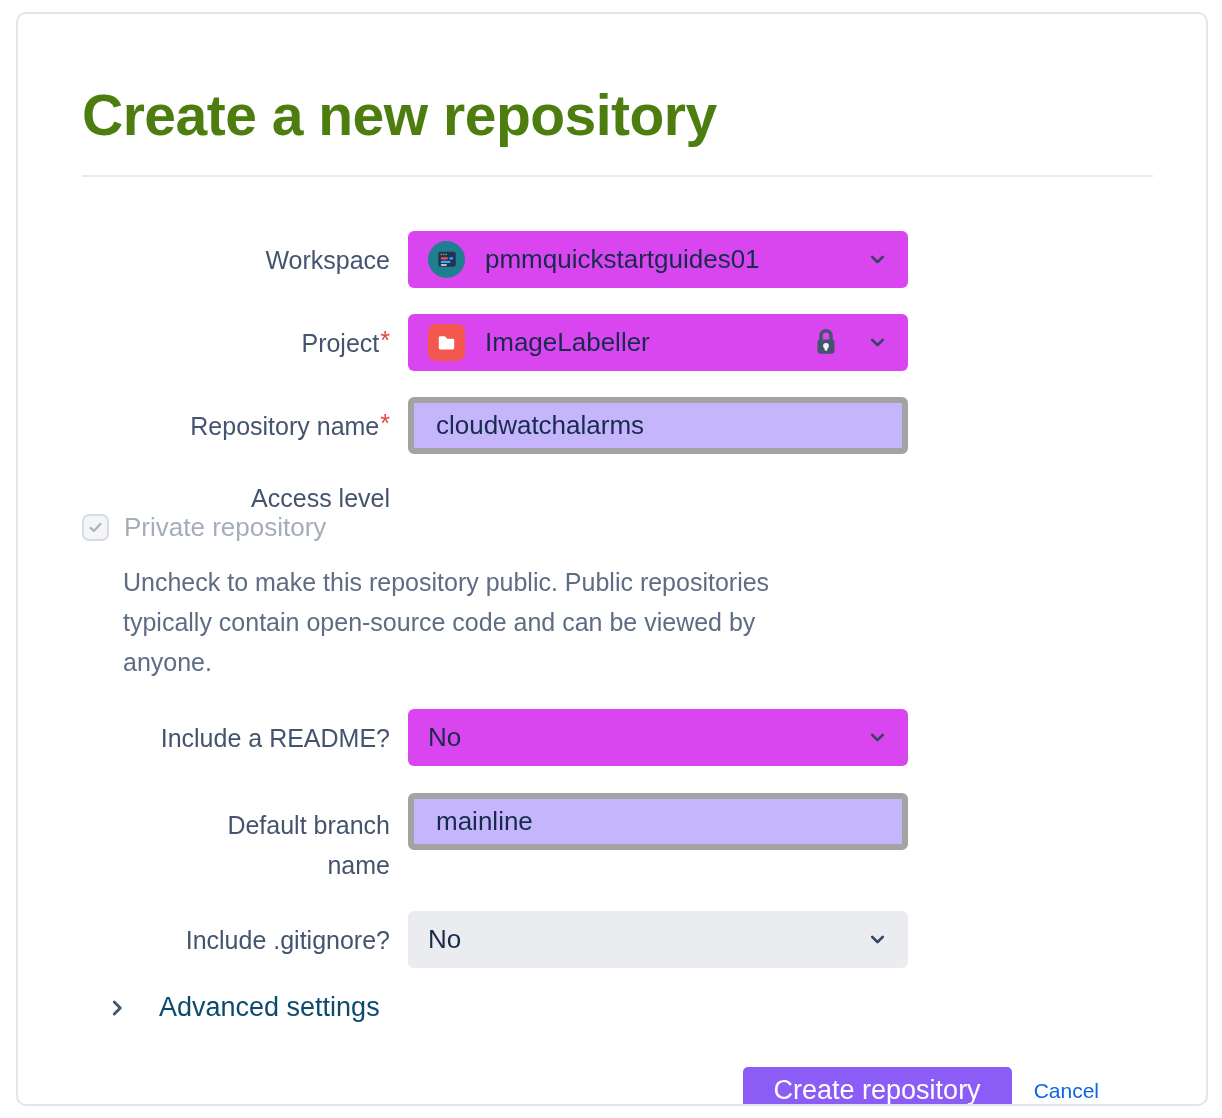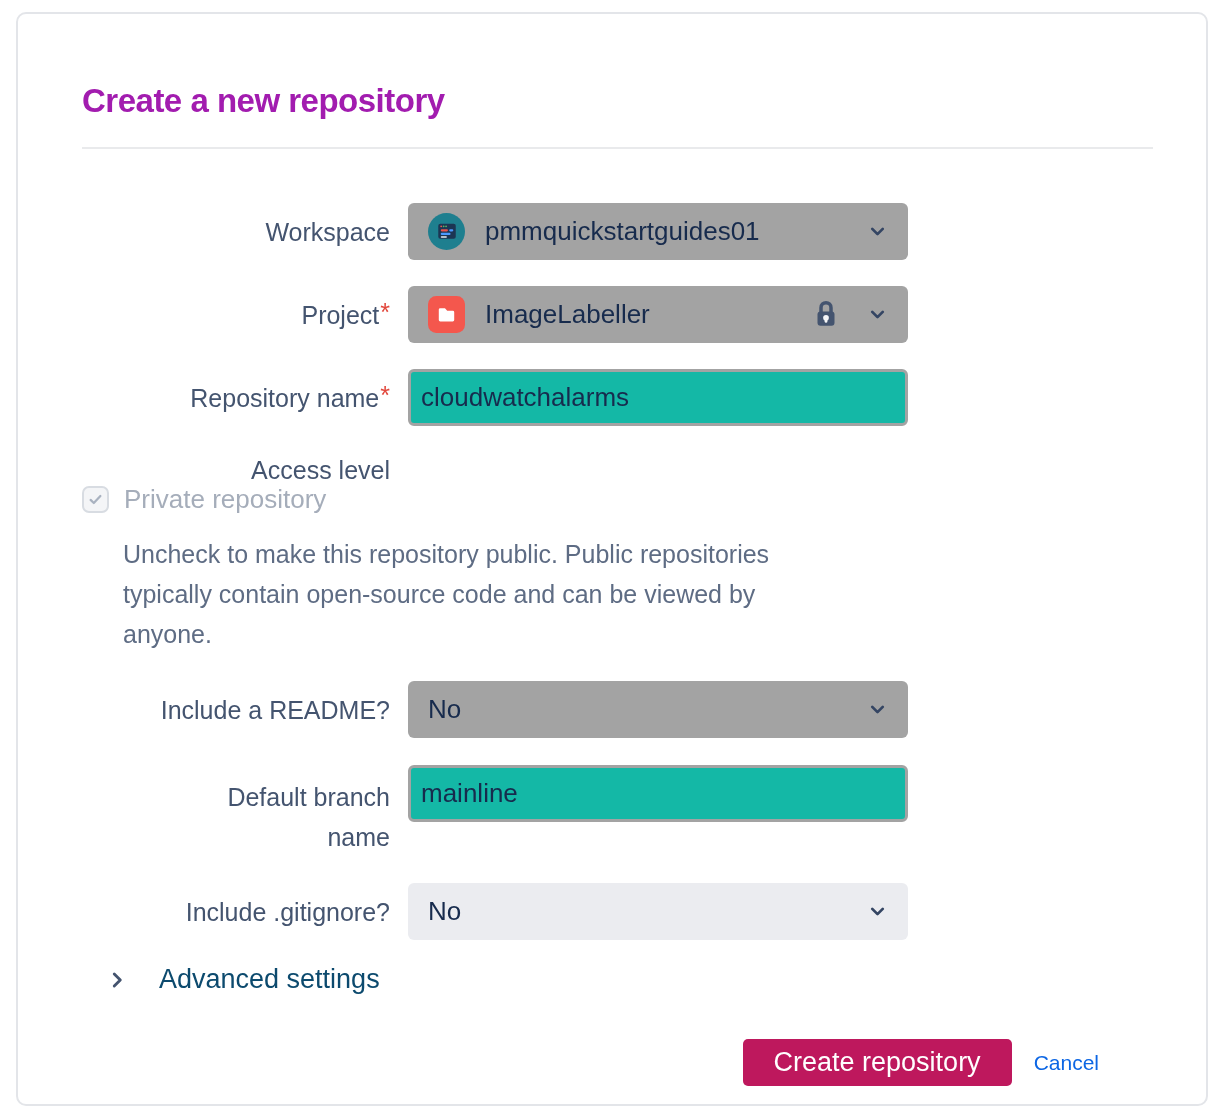--- a/index.html
+++ b/index.html
@@ -15,22 +15,22 @@
     background: #FFFFFF;
     border: 2px solid #E3E5E9;
     border-radius: 10px;
     overflow: hidden;
   }
   .content { padding: 68px 53px 0 64px; }
 
   
   .header-row { display: flex; align-items: baseline; justify-content: space-between; }
   .page-title {
-    font-size: 33px; font-weight: 700; letter-spacing: -0.5px;
-    color: #a21caf;
+    font-size: 57px; font-weight: 700; letter-spacing: -0.5px;
+    color: #4d7c0f;
   }
   .import-link {
     font-size: 26px; color: #0C66E4; text-decoration: none; cursor: pointer;
   }
   .divider { border-bottom: 2px solid #E9EAEC; margin-top: 27px; }
 
   
   .row { display: flex; align-items: center; margin-top: 26px; }
   .row.align-top { align-items: flex-start; }
   .row-first { margin-top: 54px; }
@@ -39,37 +39,37 @@
     font-size: 25px; color: #44546F; flex-shrink: 0;
     line-height: 32px;
   }
   .label-col .req { color: #E2483D; position: relative; top: -3px; margin-left: 1px; }
   .wrap-label { display: inline-block; max-width: 205px; }
   .control-col { width: 500px; }
 
   
   .select-field {
     width: 500px; height: 57px;
-    background: #a3a3a3; border-radius: 6px;
+    background: #d946ef; border-radius: 6px;
     display: flex; align-items: center;
     padding: 0 20px; cursor: pointer;
   }
   .select-field.darker { background: #EBECF0; }
   .select-value { font-size: 26px; color: #172B4D; }
   .flex-spacer { flex: 1; }
   .leading-icon { margin-right: 20px; display: flex; align-items: center; }
   .chevron { display: flex; align-items: center; margin-left: 12px; }
   .lock-wrap { display: flex; align-items: center; margin-right: 14px; }
 
   
   .text-input {
     width: 500px; height: 57px;
-    background: #14b8a6;
-    border: 3px solid #a3a3a3; border-radius: 6px;
-    padding: 0 10px;
+    background: #c4b5fd;
+    border: 6px solid #a3a3a3; border-radius: 6px;
+    padding: 0 22px;
     font-family: "Liberation Sans", sans-serif;
     font-size: 26px; color: #172B4D;
     outline: none;
   }
 
   
   .checkbox-line { display: flex; align-items: center; }
   .checkbox {
     width: 27px; height: 27px;
     background: #F4F5F7;
@@ -92,21 +92,21 @@
   }
   .advanced-label { font-size: 27px; color: #0c4a6e; margin-left: 31px; }
 
   
   .footer-row {
     display: flex; align-items: center; justify-content: flex-end;
     margin-top: 44px; padding-right: 54px;
   }
   .primary-btn {
     height: 47px; padding: 0 31px;
-    background: #be185d; color: #FFFFFF;
+    background: #8b5cf6; color: #FFFFFF;
     border: none; border-radius: 5px;
     font-family: "Liberation Sans", sans-serif;
     font-size: 27px; cursor: pointer;
   }
   .cancel-link {
     font-size: 21px; color: #0C66E4;
     margin-left: 22px; text-decoration: none; cursor: pointer;
   }
 </style>
 </head>

